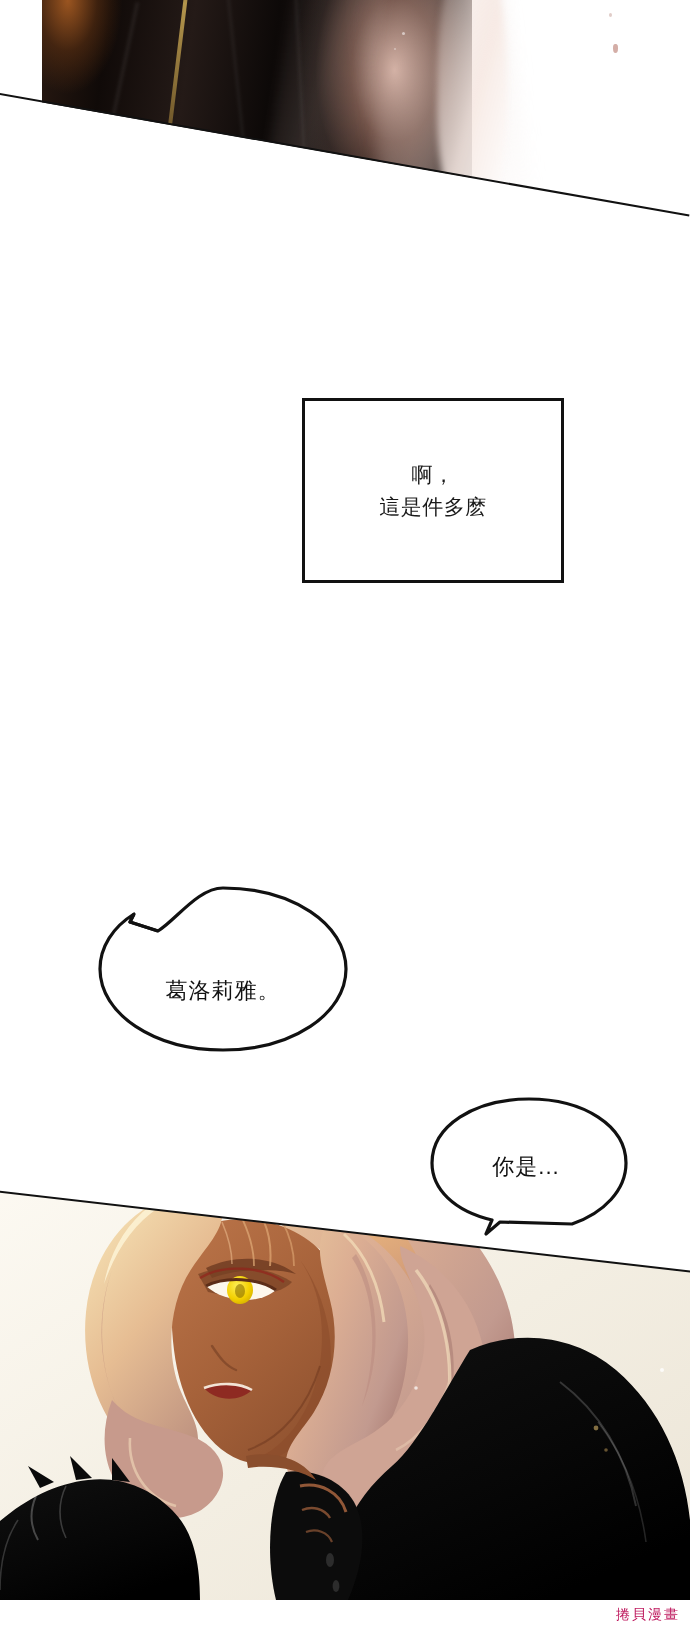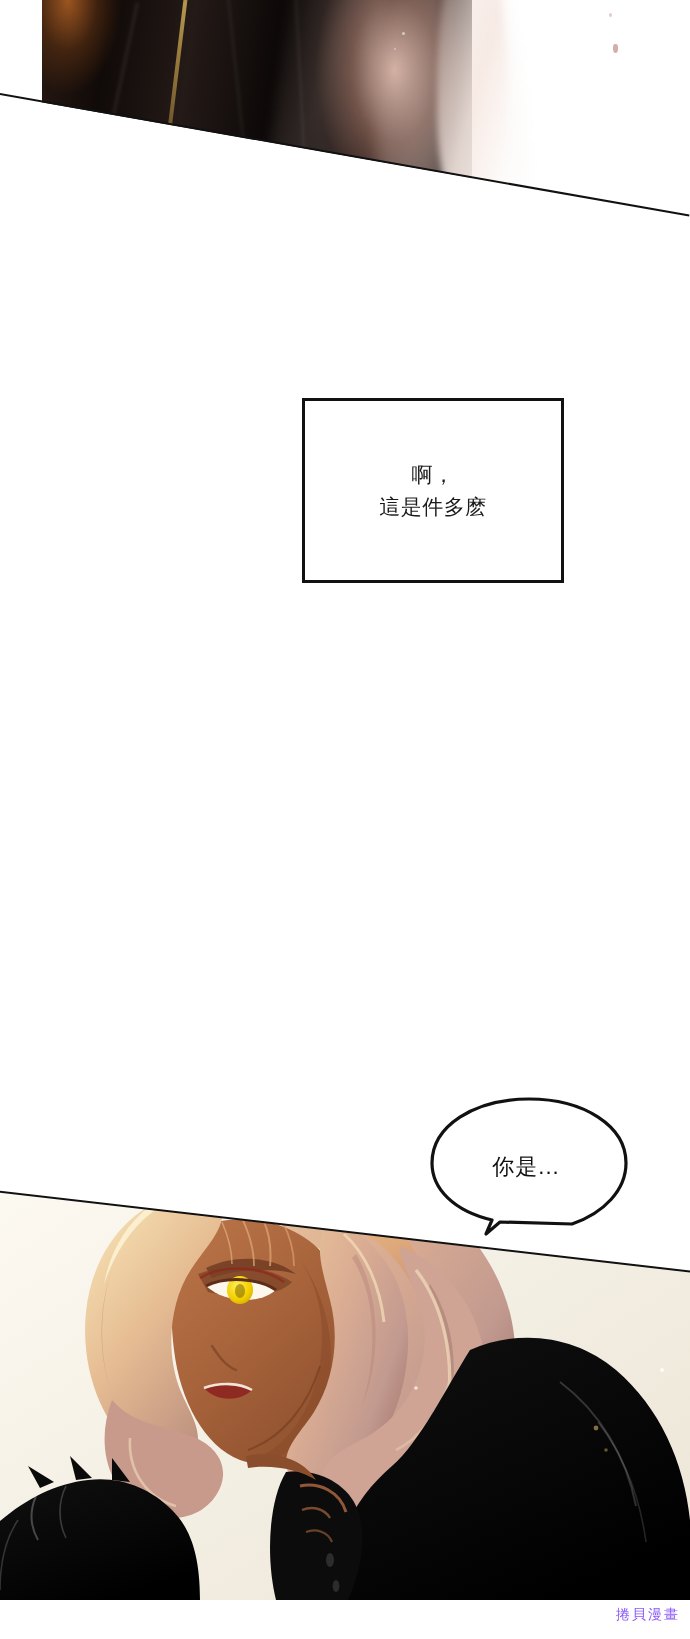--- a/index.html
+++ b/index.html
@@ -228,21 +228,21 @@
     width: 690px;
     height: 39px;
     background: #ffffff;
   }
   .watermark {
     position: absolute;
     right: 10px;
     top: 1606px;
     font-size: 14px;
     letter-spacing: 2px;
-    color: #8b5cf6;
+    color: #be185d;
     font-family: "Liberation Sans", "DejaVu Sans", sans-serif;
   }
 </style>
 </head>
 <body>
 
 <div id="page">
 
   <div class="panel-top">
     <div class="panel-top-clip">
@@ -261,20 +261,34 @@
     <div class="top-diagonal"></div>
     <div class="speck" style="left:609px;top:13px;width:3px;height:4px;background:rgba(186,142,132,0.45);"></div>
     <div class="speck" style="left:613px;top:44px;width:5px;height:9px;border-radius:50% 50% 60% 60%;background:rgba(183,120,108,0.60);"></div>
   </div>
 
   <div class="narration-box">
     <div class="narration-text">啊，
 這是件多麽</div>
   </div>
 
+  <div class="bubble" id="bubble-gloria">
+    <svg viewBox="0 0 254 170" width="254" height="170">
+      <path d="M 127 4
+               C 196 4 250 40 250 85
+               C 250 130 196 166 127 166
+               C 58 166 4 130 4 85
+               C 4 63 17 43 38 30
+               L 34 38
+               L 62 47
+               C 80 36 102 4 127 4 Z" fill="#ffffff" stroke="#111111" stroke-width="3.2" stroke-linejoin="round"></path>
+      <path d="M 38 30 L 34 38 L 62 47" fill="none" stroke="#111111" stroke-width="3.2" stroke-linejoin="round"></path>
+    </svg>
+    <div class="bubble-text">葛洛莉雅。</div>
+  </div>
 
   <div class="bubble" id="bubble-youare">
     <svg viewBox="0 0 206 140" width="206" height="140">
       <path d="M 101 3
                C 156 3 198 30 198 67
                C 198 94 176 117 144 128
                L 72 126
                L 58 138
                L 64 124
                C 26 115 4 93 4 67

